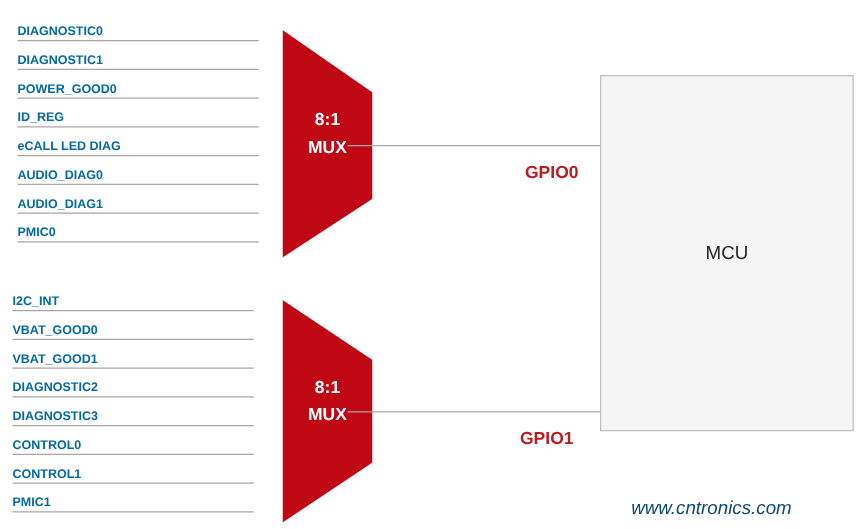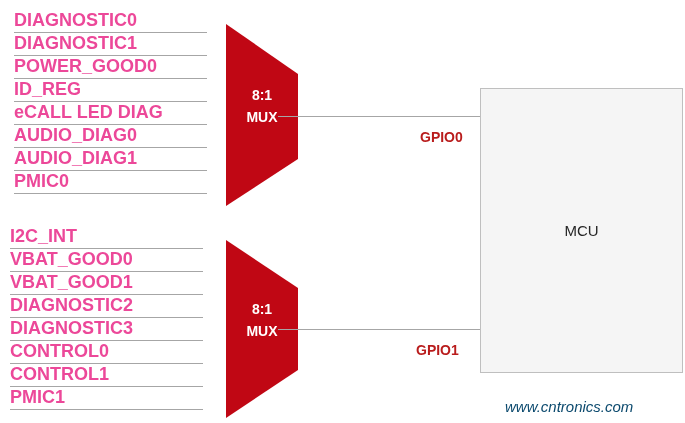--- a/index.html
+++ b/index.html
@@ -9,21 +9,21 @@
     background: #ffffff;
     font-family: "Liberation Sans", sans-serif;
     overflow: hidden;
   }
   .canvas { position: absolute; inset: 0; }
 
   .input-group { position: absolute; }
   .input-row { position: relative; height: 23px; }
   .input-row .label {
     position: absolute; left: 0; bottom: 2px;
-    font-size: 18px; font-weight: bold; color: #ec4899;
+    font-size: 10px; font-weight: bold; color: #0369a1;
     white-space: nowrap;
   }
   .input-row .wire {
     position: absolute; left: 0; right: 0; bottom: 0;
     height: 1px; background: #a6a6a6;
   }
 
   .mux { position: absolute; margin-left: 20px; }
   .mux svg { display: block; }
   .mux-text {
@@ -146,19 +146,19 @@
     <svg width="72" height="178" viewBox="0 0 72 178">
       <polygon points="0,0 72,48 72,130 0,178" fill="#c00714"></polygon>
     </svg>
     <div class="mux-text" style="top:58px;">8:1</div>
     <div class="mux-text" style="top:80px;">MUX</div>
   </div>
 
   <div class="wire-h" style="left:278px; top:329px; width:203px;"></div>
   <div class="gpio-label" style="left:416px; top:308px;">GPIO1</div>
 
-  <div class="mcu" style="left:480px; top:88px; width:201px; height:283px;">
+  <div class="mcu" style="left:480px; top:60px; width:201px; height:283px;">
     <span class="mcu-label">MCU</span>
   </div>
 
   <div class="watermark" style="left:505px; top:398px;">www.cntronics.com</div>
 
 </div>
 
 </body></html>

